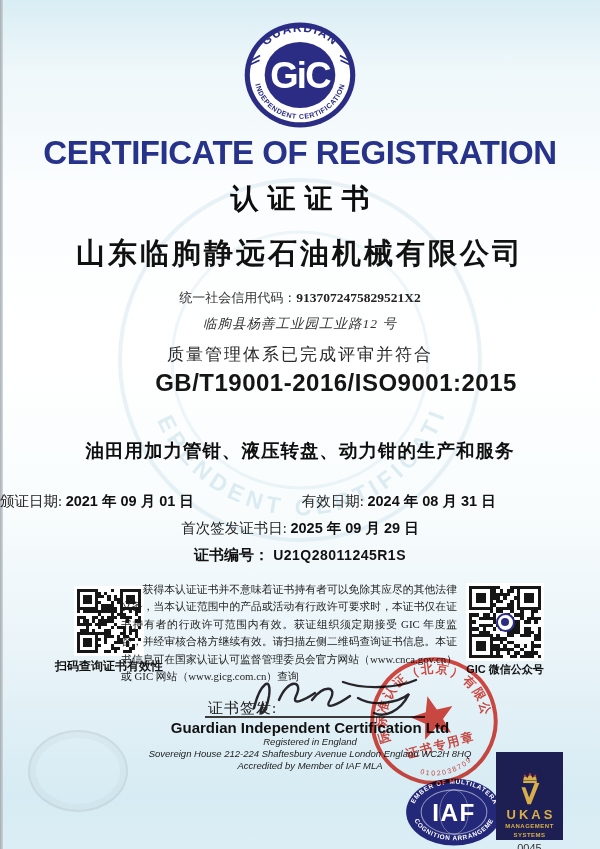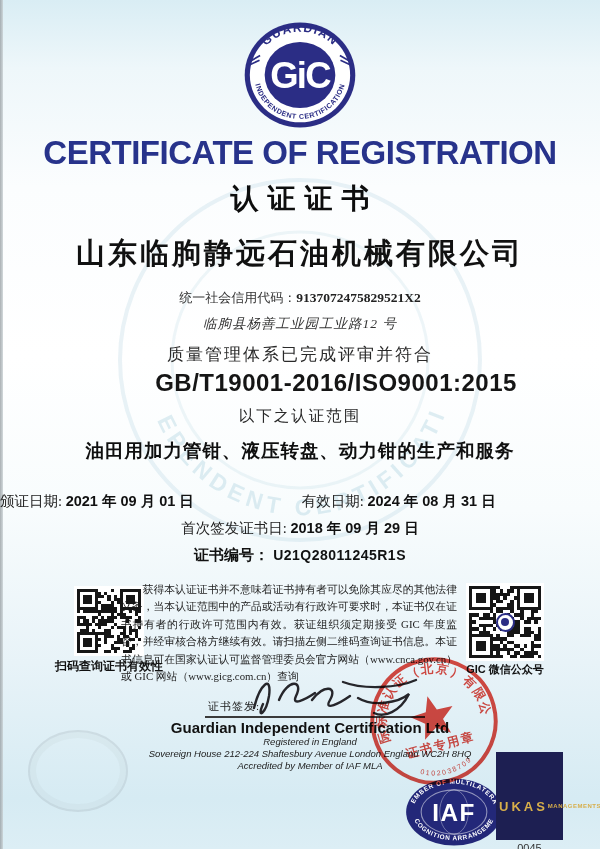--- a/index.html
+++ b/index.html
@@ -40,31 +40,31 @@
   .qr .m.on{background:#161616;}
   .qr-left{left:74px;top:586px;width:70px;height:70px;}
   .qr-right{left:466px;top:583px;width:78px;height:78px;}
   .qr-logo{position:absolute;left:50%;top:50%;width:15px;height:15px;margin:-9.5px 0 0 -9.5px;
     background:#fff;border:2px solid #2b2d85;border-radius:50%;}
   .qr-logo::after{content:"";position:absolute;left:3.5px;top:3.5px;width:8px;height:8px;
     background:#2b2d85;border-radius:50%;}
   .cap-left{left:28px;top:658px;width:162px;text-align:center;font-size:12px;font-weight:700;color:#111;}
   .cap-right{left:452px;top:662px;width:106px;text-align:center;font-size:11px;font-weight:700;color:#111;}
   
-  .sign-label{left:208px;top:699px;font-size:11px;letter-spacing:1px;color:#1a1a1a;font-family:"Liberation Serif",serif;}
+  .sign-label{left:208px;top:699px;font-size:15px;letter-spacing:1px;color:#1a1a1a;font-family:"Liberation Serif",serif;}
   .sig-svg{left:246px;top:668px;}
   .sig-line{left:205px;top:716px;width:220px;height:2px;background:#3a3a3a;}
   .issuer{left:100px;top:719px;width:420px;text-align:center;color:#111;}
   .issuer .org{font-size:15px;font-weight:800;}
   .issuer .it{font-size:9.5px;font-style:italic;color:#222;line-height:1.25;}
   
   .stamp{left:368px;top:655px;transform:rotate(-15deg);opacity:.9;mix-blend-mode:multiply;z-index:6;}
   .iaf{left:404px;top:776px;}
   .ukas{left:496px;top:752px;width:67px;height:88px;background:#1d1f52;
-    display:flex;flex-direction:row;align-items:center;box-sizing:border-box;padding-top:20px;}
+    display:flex;flex-direction:column;align-items:center;box-sizing:border-box;padding-top:20px;}
   .ukas .uk-label{color:#d7ae4a;font-size:13px;font-weight:700;letter-spacing:3px;text-indent:3px;margin-top:1px;}
   .ukas .uk-small{color:#d7ae4a;font-size:6px;font-weight:700;letter-spacing:.5px;line-height:1.5;}
   .ukas-number{left:496px;top:842px;width:67px;text-align:center;font-size:11px;color:#333;}
   
   .watermark{left:90px;top:150px;z-index:0;opacity:.55;}
   .emboss{left:28px;top:730px;width:96px;height:78px;border:2px solid rgba(150,165,172,.25);
     border-radius:50%;box-shadow:inset 0 0 0 6px rgba(150,165,172,.08);}
 </style>
 </head>
 <body>
@@ -106,36 +106,35 @@
   <div class="abs ctr z1 title-zh">认证证书</div>
   <div class="abs ctr z1 company">山东临朐静远石油机械有限公司</div>
 
   <div class="abs ctr z1 credit">
     <span>统一社会信用代码：</span><b>9137072475829521X2</b>
   </div>
   <div class="abs ctr z1 address">临朐县杨善工业园工业路12 号</div>
 
   <div class="abs ctr z1 statement">质量管理体系已完成评审并符合</div>
   <div class="abs ctr z1 standard">GB/T19001-2016/ISO9001:2015</div>
-  <div class="abs ctr z1 scope-intro">以下之认证范围</div>
   <div class="abs ctr z1 scope">油田用加力管钳、液压转盘、动力钳的生产和服务</div>
 
   <div class="abs ctr z1 dates-row">
     <div class="date-pair">
       <span>颁证日期:</span>
       <b>2021 年 09 月 01 日</b>
     </div>
     <div class="date-pair">
       <span>有效日期:</span>
       <b>2024 年 08 月 31 日</b>
     </div>
   </div>
   <div class="abs ctr z1 first-row">
     <span>首次签发证书日:</span>
-    <b>2018 年 09 月 29 日</b>
+    <b>2025 年 09 月 29 日</b>
   </div>
   <div class="abs ctr z1 certno-row">
     <span class="lbl">证书编号：</span>
     <b>U21Q28011245R1S</b>
   </div>
 
   <div class="qr qr-left z1">
       <div class="m on"></div>
       <div class="m on"></div>
       <div class="m on"></div>

